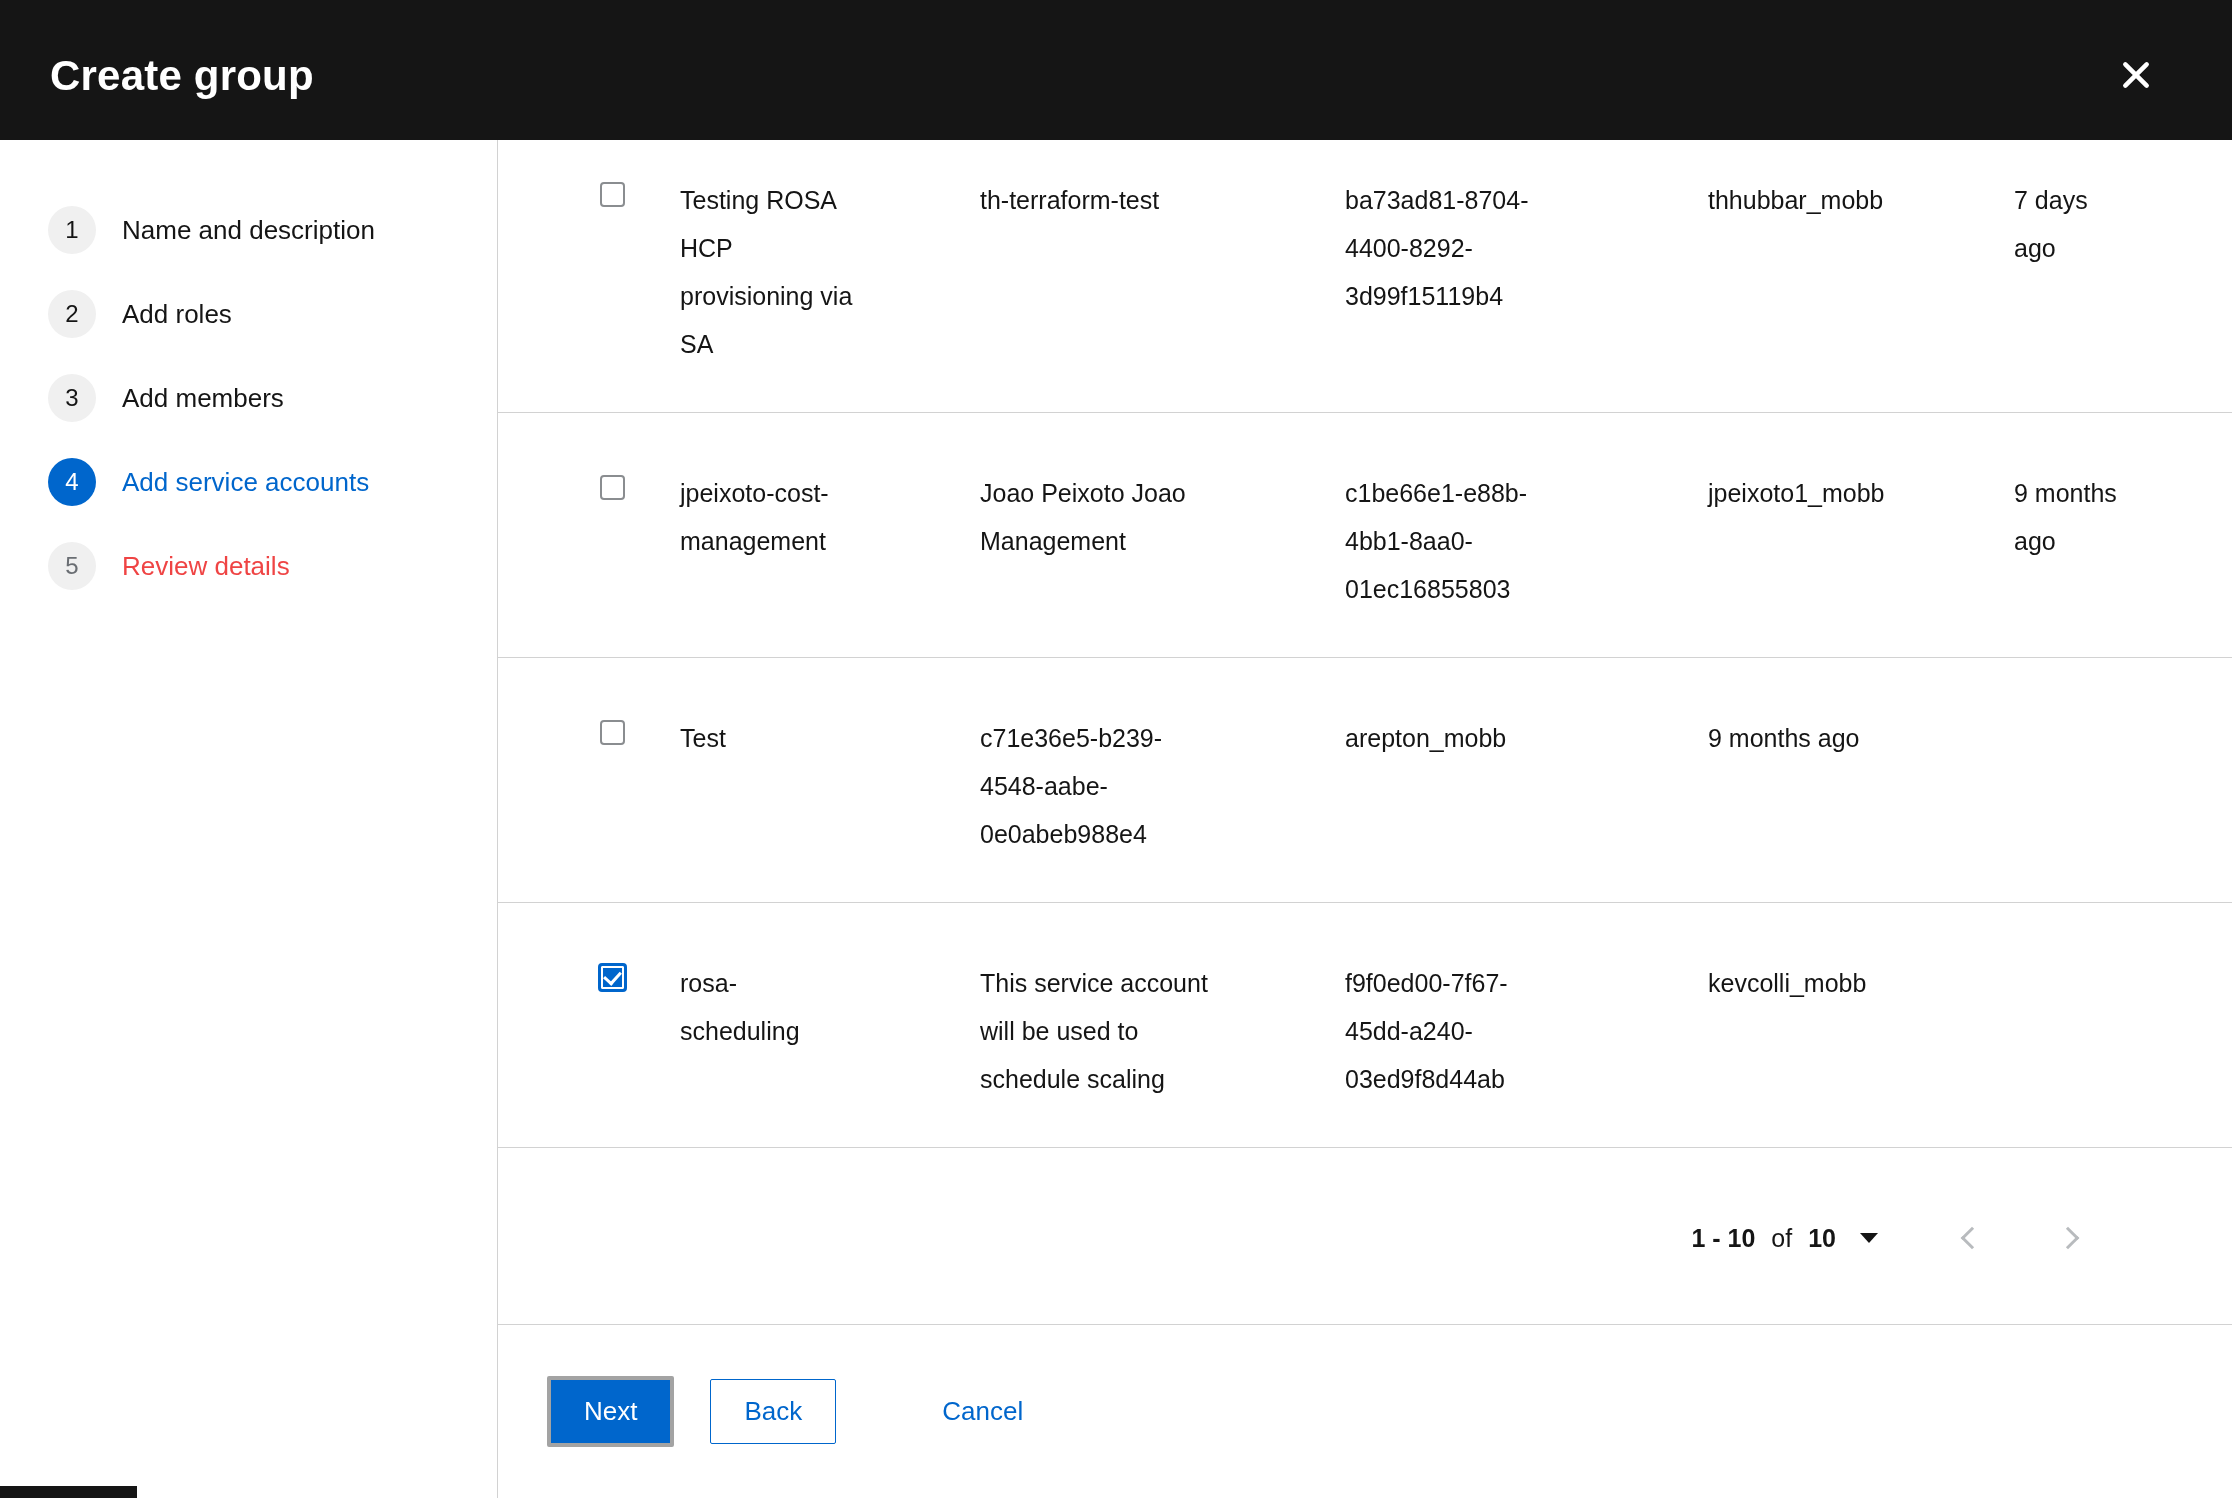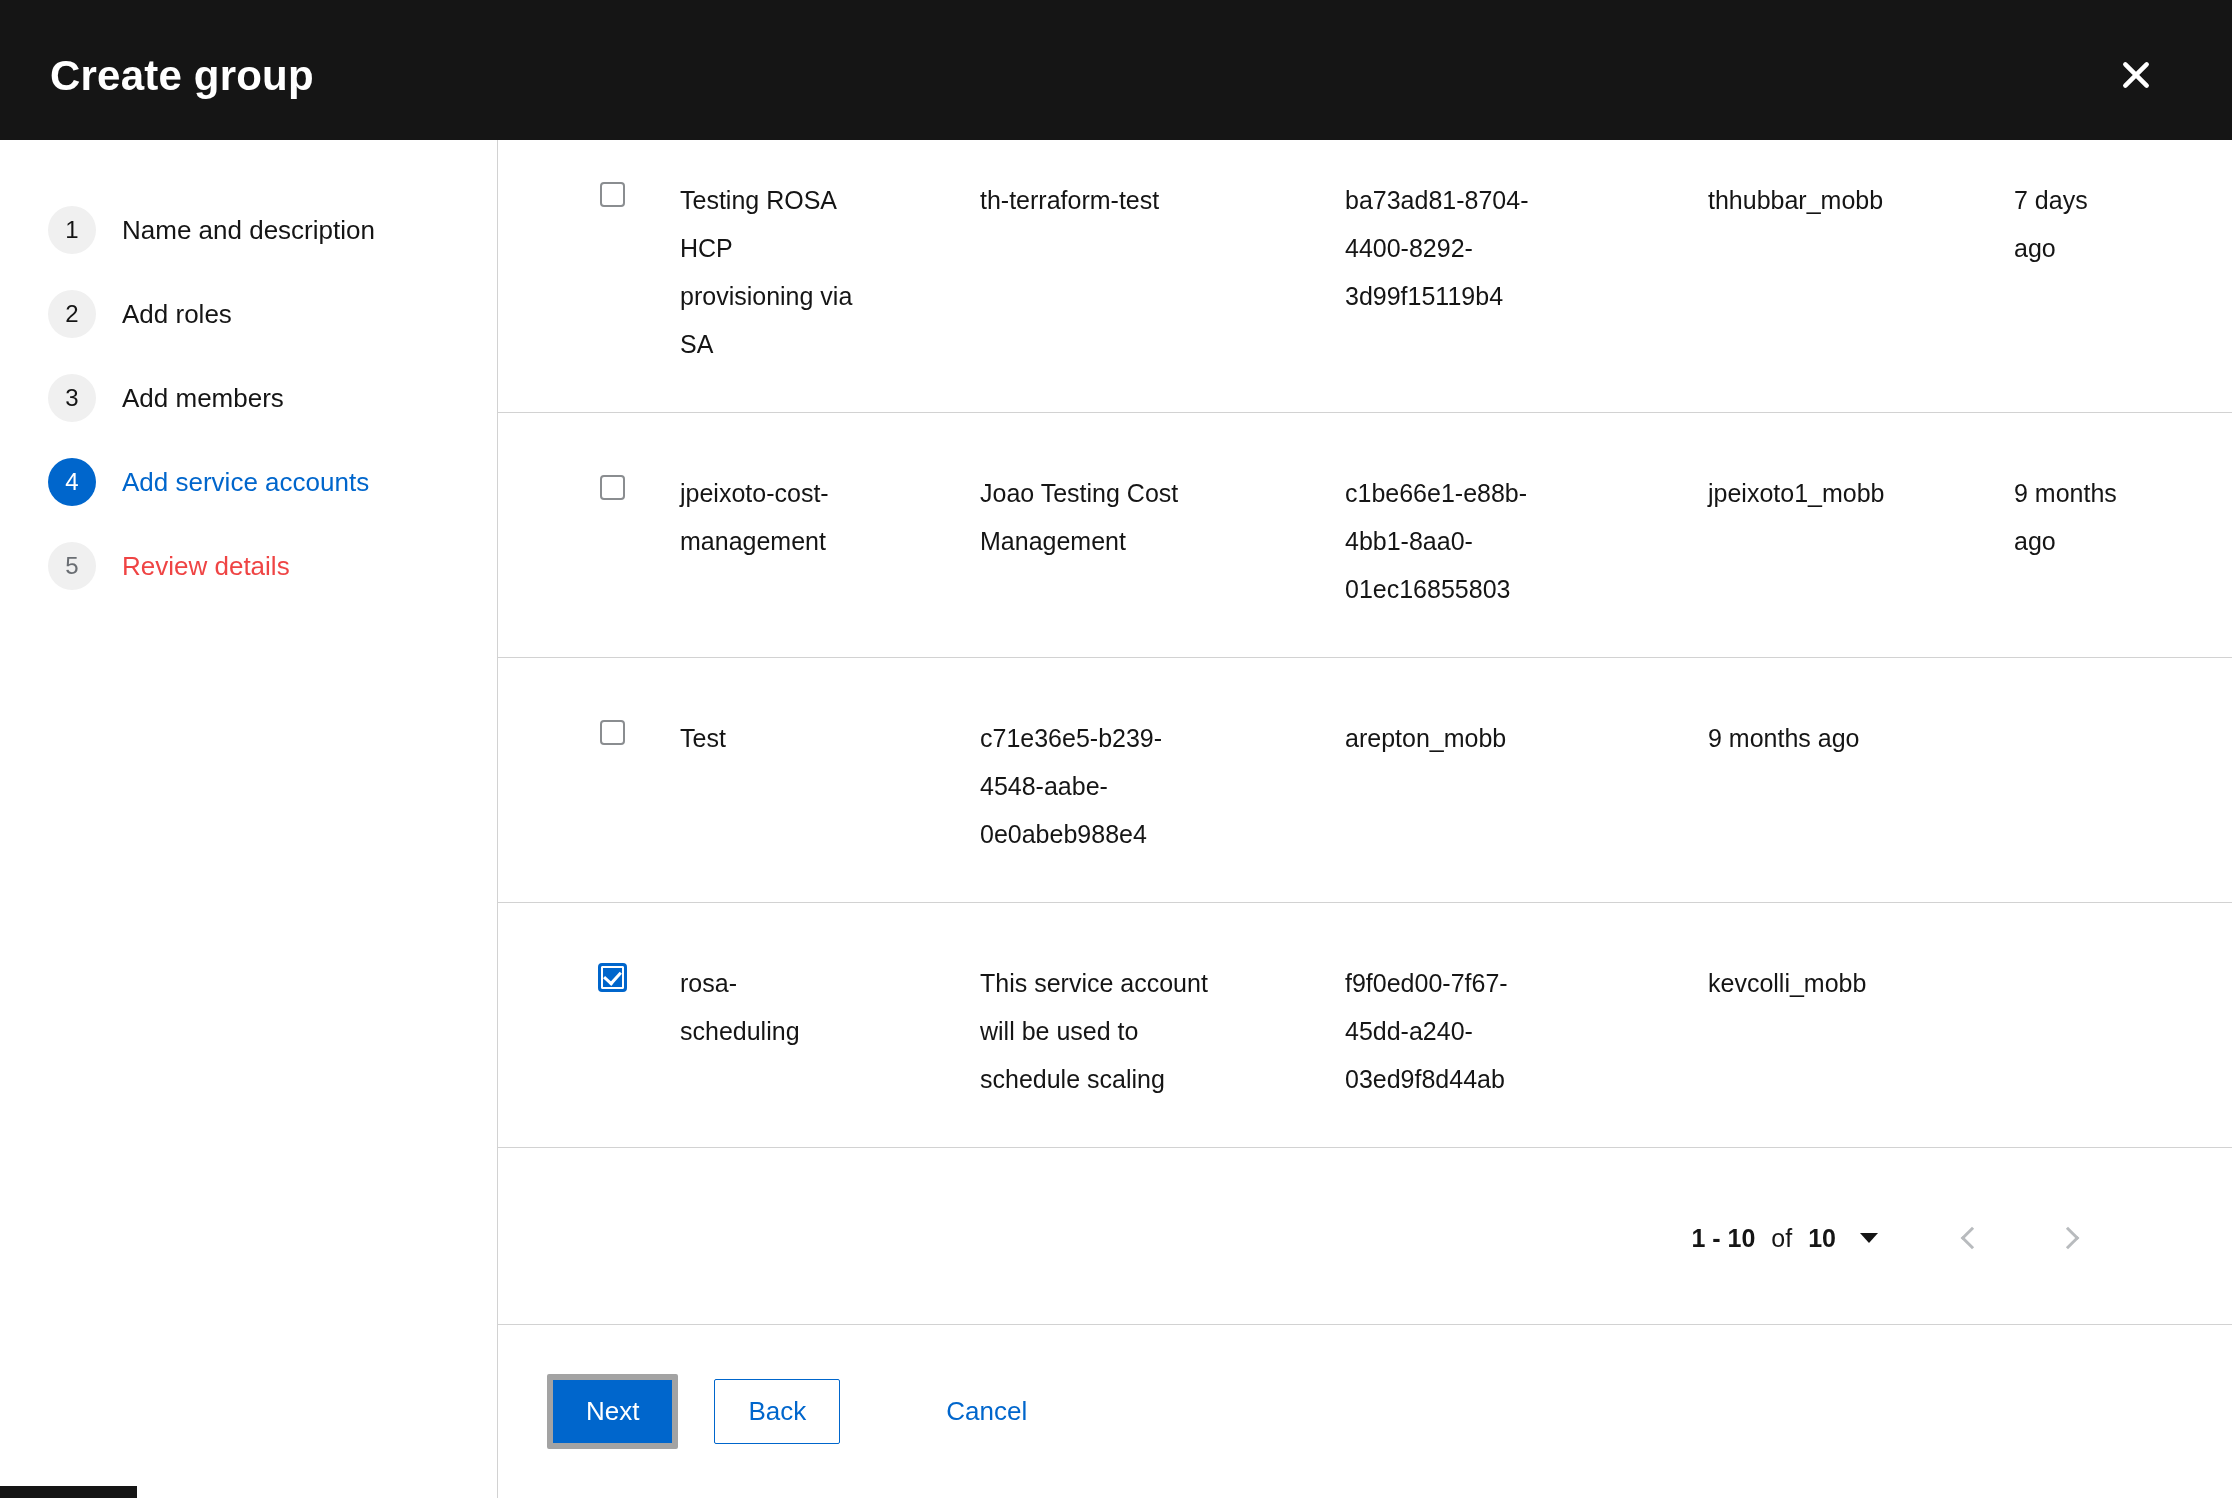--- a/index.html
+++ b/index.html
@@ -152,21 +152,21 @@
     padding-left: 49px;
   }
   .btn {
     font-family: "Liberation Sans", sans-serif;
     font-size: 26px;
     padding: 16px 33px;
     border-radius: 2px;
     cursor: pointer;
   }
   .btn-primary {
-    background: #0066cc; color: #fff; border: 6px solid #a3a3a3;
+    background: #0066cc; color: #fff; border: 4px solid #a3a3a3;
   }
   .btn-secondary {
     background: #fff; color: #0066cc; border: 1px solid #0066cc;
     margin-left: 36px;
   }
   .btn-link {
     background: none; border: none; color: #0066cc;
     margin-left: 96px; padding: 16px 10px;
   }
 
@@ -232,21 +232,21 @@
           <div class="cell cell-client">ba73ad81-8704-4400-8292-3d99f15119b4</div>
           <div class="cell cell-owner">thhubbar_mobb</div>
           <div class="cell cell-created">7 days ago</div>
         </div>
 
         <div class="row">
           <div class="cell cell-check">
             <div class="checkbox"></div>
           </div>
           <div class="cell cell-name">jpeixoto-cost-management</div>
-          <div class="cell cell-desc">Joao Testing Cost Management</div>
+          <div class="cell cell-desc">Joao Peixoto Joao Management</div>
           <div class="cell cell-client">c1be66e1-e88b-4bb1-8aa0-01ec16855803</div>
           <div class="cell cell-owner">jpeixoto1_mobb</div>
           <div class="cell cell-created">9 months ago</div>
         </div>
 
         <div class="row">
           <div class="cell cell-check">
             <div class="checkbox"></div>
           </div>
           <div class="cell cell-desc">Test</div>

